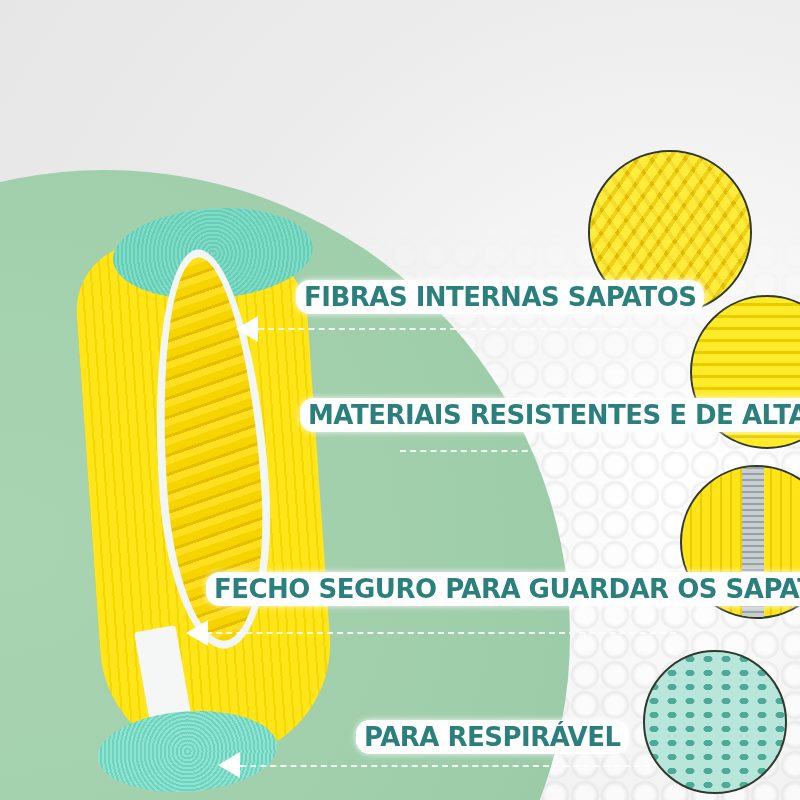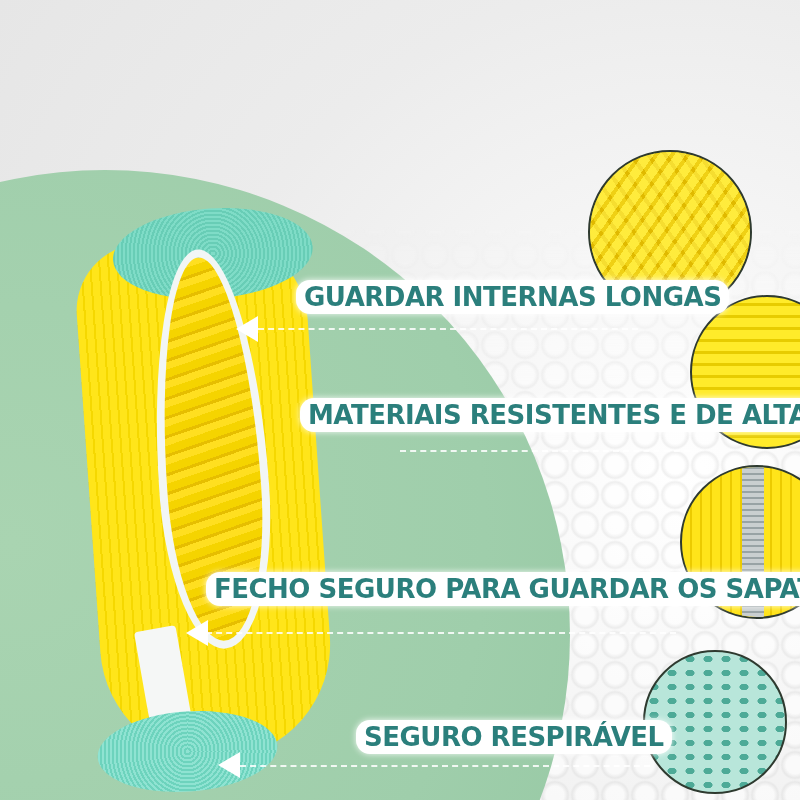--- a/index.html
+++ b/index.html
@@ -64,31 +64,31 @@
 <div class="detail d1"></div>
 <div class="detail d2"></div>
 <div class="detail d3">
     <div class="zip"></div>
   </div>
 <div class="detail d4"></div>
 
 <div class="leader" style="left:258px; top:328px; width:380px;"></div>
 <div class="arrow" style="left:236px; top:316px;"></div>
 <div class="feature" style="left:296px; top:280px;">
-  <span class="label">GUARDAR INTERNAS LONGAS</span>
+  <span class="label">FIBRAS INTERNAS SAPATOS</span>
 </div>
 
 <div class="leader" style="left:400px; top:450px; width:290px;"></div>
 <div class="feature" style="left:300px; top:398px;">
   <span class="label">MATERIAIS RESISTENTES E DE ALTA</span>
 </div>
 
 <div class="leader" style="left:206px; top:632px; width:470px;"></div>
 <div class="arrow" style="left:186px; top:620px;"></div>
 <div class="feature" style="left:206px; top:572px;">
   <span class="label">FECHO SEGURO PARA GUARDAR OS SAPATOS</span>
 </div>
 
 <div class="leader" style="left:240px; top:765px; width:410px;"></div>
 <div class="arrow" style="left:218px; top:752px;"></div>
 <div class="feature" style="left:356px; top:720px;">
-  <span class="label">SEGURO RESPIRÁVEL</span>
+  <span class="label">PARA RESPIRÁVEL</span>
 </div>
 
 </body></html>

